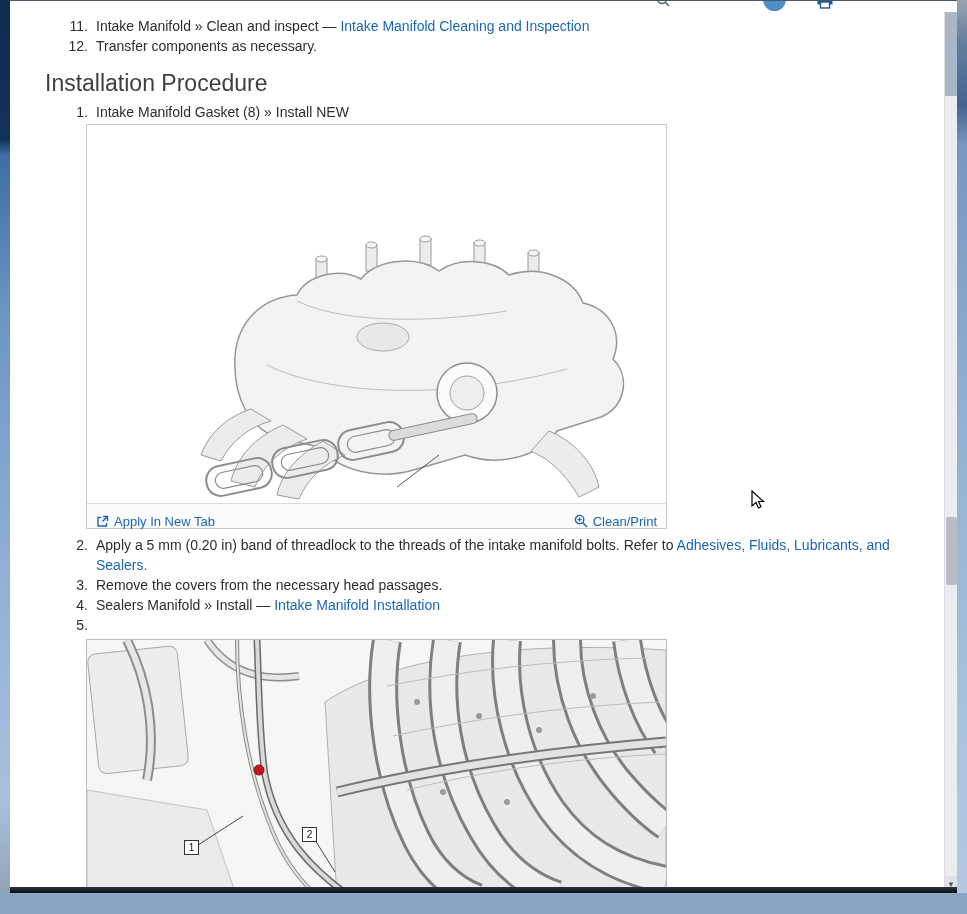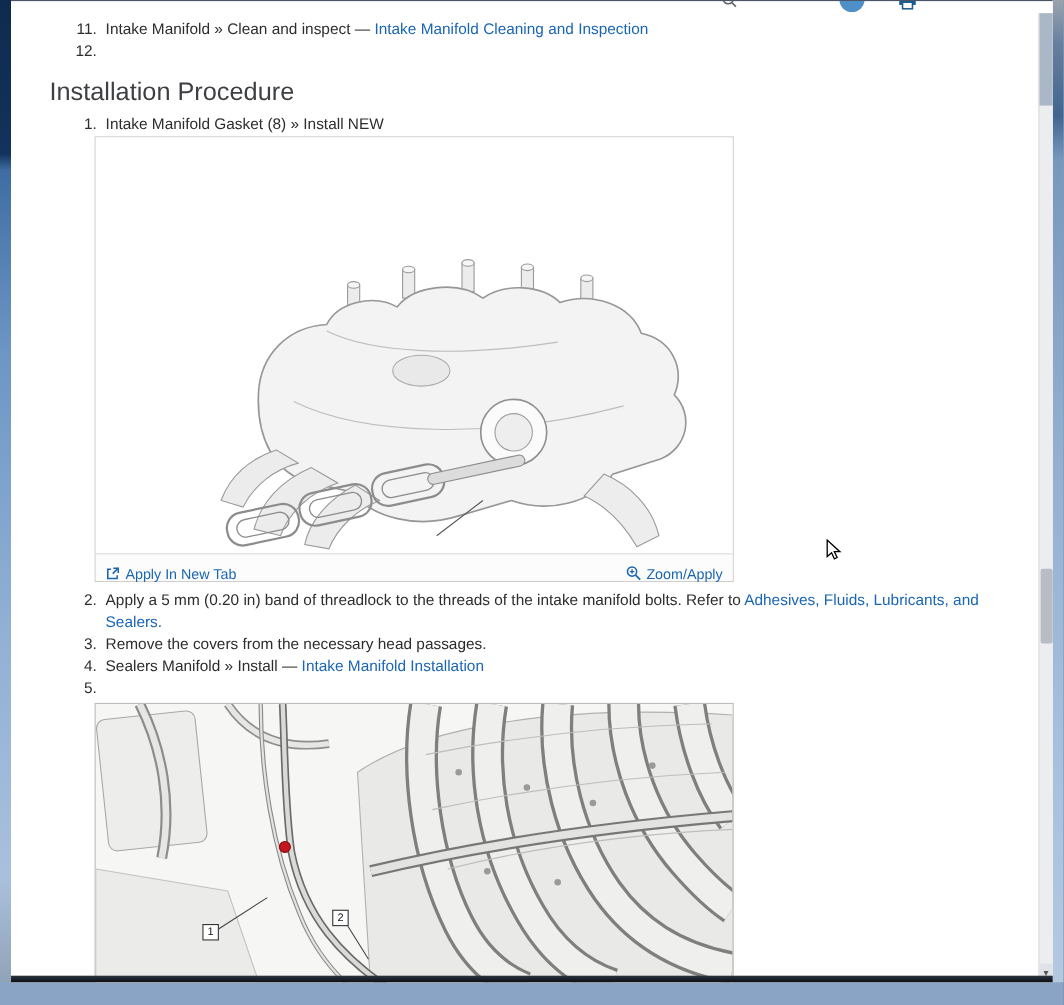--- a/index.html
+++ b/index.html
@@ -79,20 +79,21 @@
     <div class="content">
       <div class="content-inner">
 
         <ol class="plist">
           <li>
             <span class="num">11.</span>
             <span class="t"><span>Intake Manifold » Clean and inspect — </span><a class="lnk">Intake Manifold Cleaning and Inspection</a></span>
           </li>
           <li>
             <span class="num">12.</span>
+            <span class="t">Transfer components as necessary.</span>
           </li>
         </ol>
 
         <h1 class="heading">Installation Procedure</h1>
 
         <ol class="plist">
           <li>
             <span class="num">1.</span>
             <span class="t">Intake Manifold Gasket (8) » Install NEW</span>
           </li>
@@ -158,21 +159,21 @@
               </svg>
               <span>Apply In New Tab</span>
             </a>
             <a class="lnk foot-link">
               <svg width="14" height="14" viewBox="0 0 14 14">
                 <circle cx="5.6" cy="5.6" r="4.2" fill="none" stroke="currentColor" stroke-width="1.4"></circle>
                 <line x1="8.8" y1="8.8" x2="13" y2="13" stroke="currentColor" stroke-width="1.6"></line>
                 <line x1="5.6" y1="3.6" x2="5.6" y2="7.6" stroke="currentColor" stroke-width="1.2"></line>
                 <line x1="3.6" y1="5.6" x2="7.6" y2="5.6" stroke="currentColor" stroke-width="1.2"></line>
               </svg>
-              <span>Zoom/Apply</span>
+              <span>Clean/Print</span>
             </a>
           </div>
         </figure>
 
         <ol class="plist">
           <li>
             <span class="num">2.</span>
             <span class="t"><span>Apply a 5 mm (0.20 in) band of threadlock to the threads of the intake manifold bolts. Refer to </span><a class="lnk">Adhesives, Fluids, Lubricants, and Sealers.</a></span>
           </li>
           <li>

